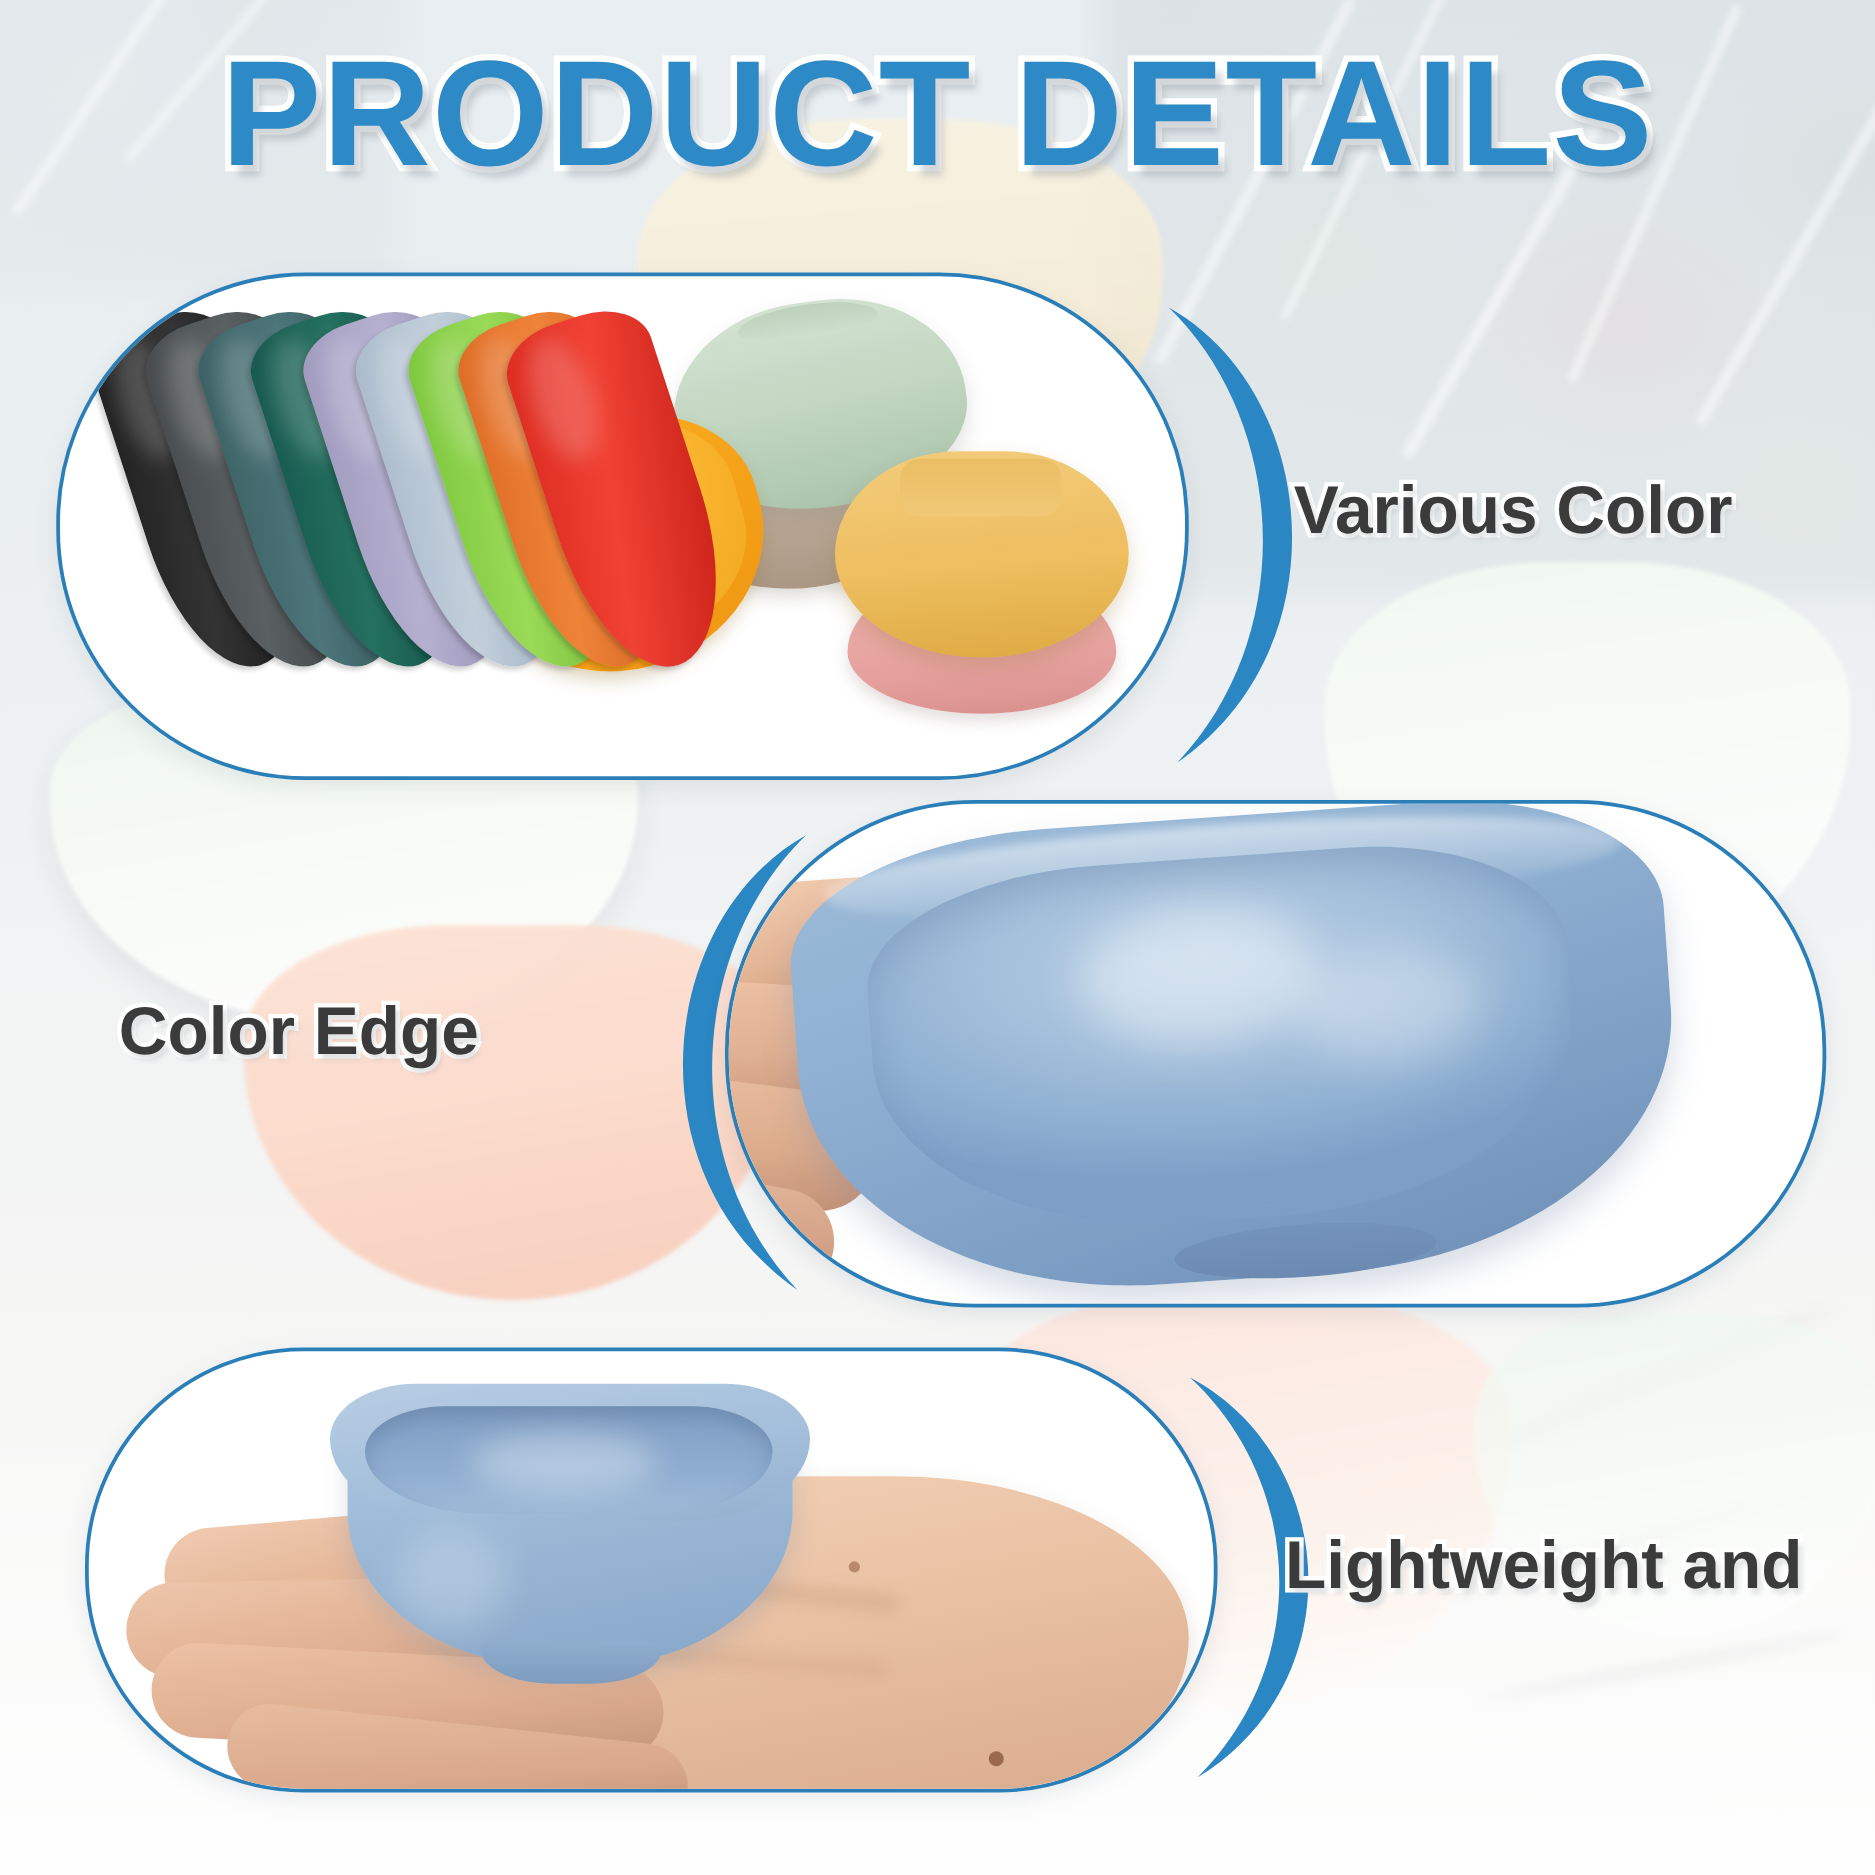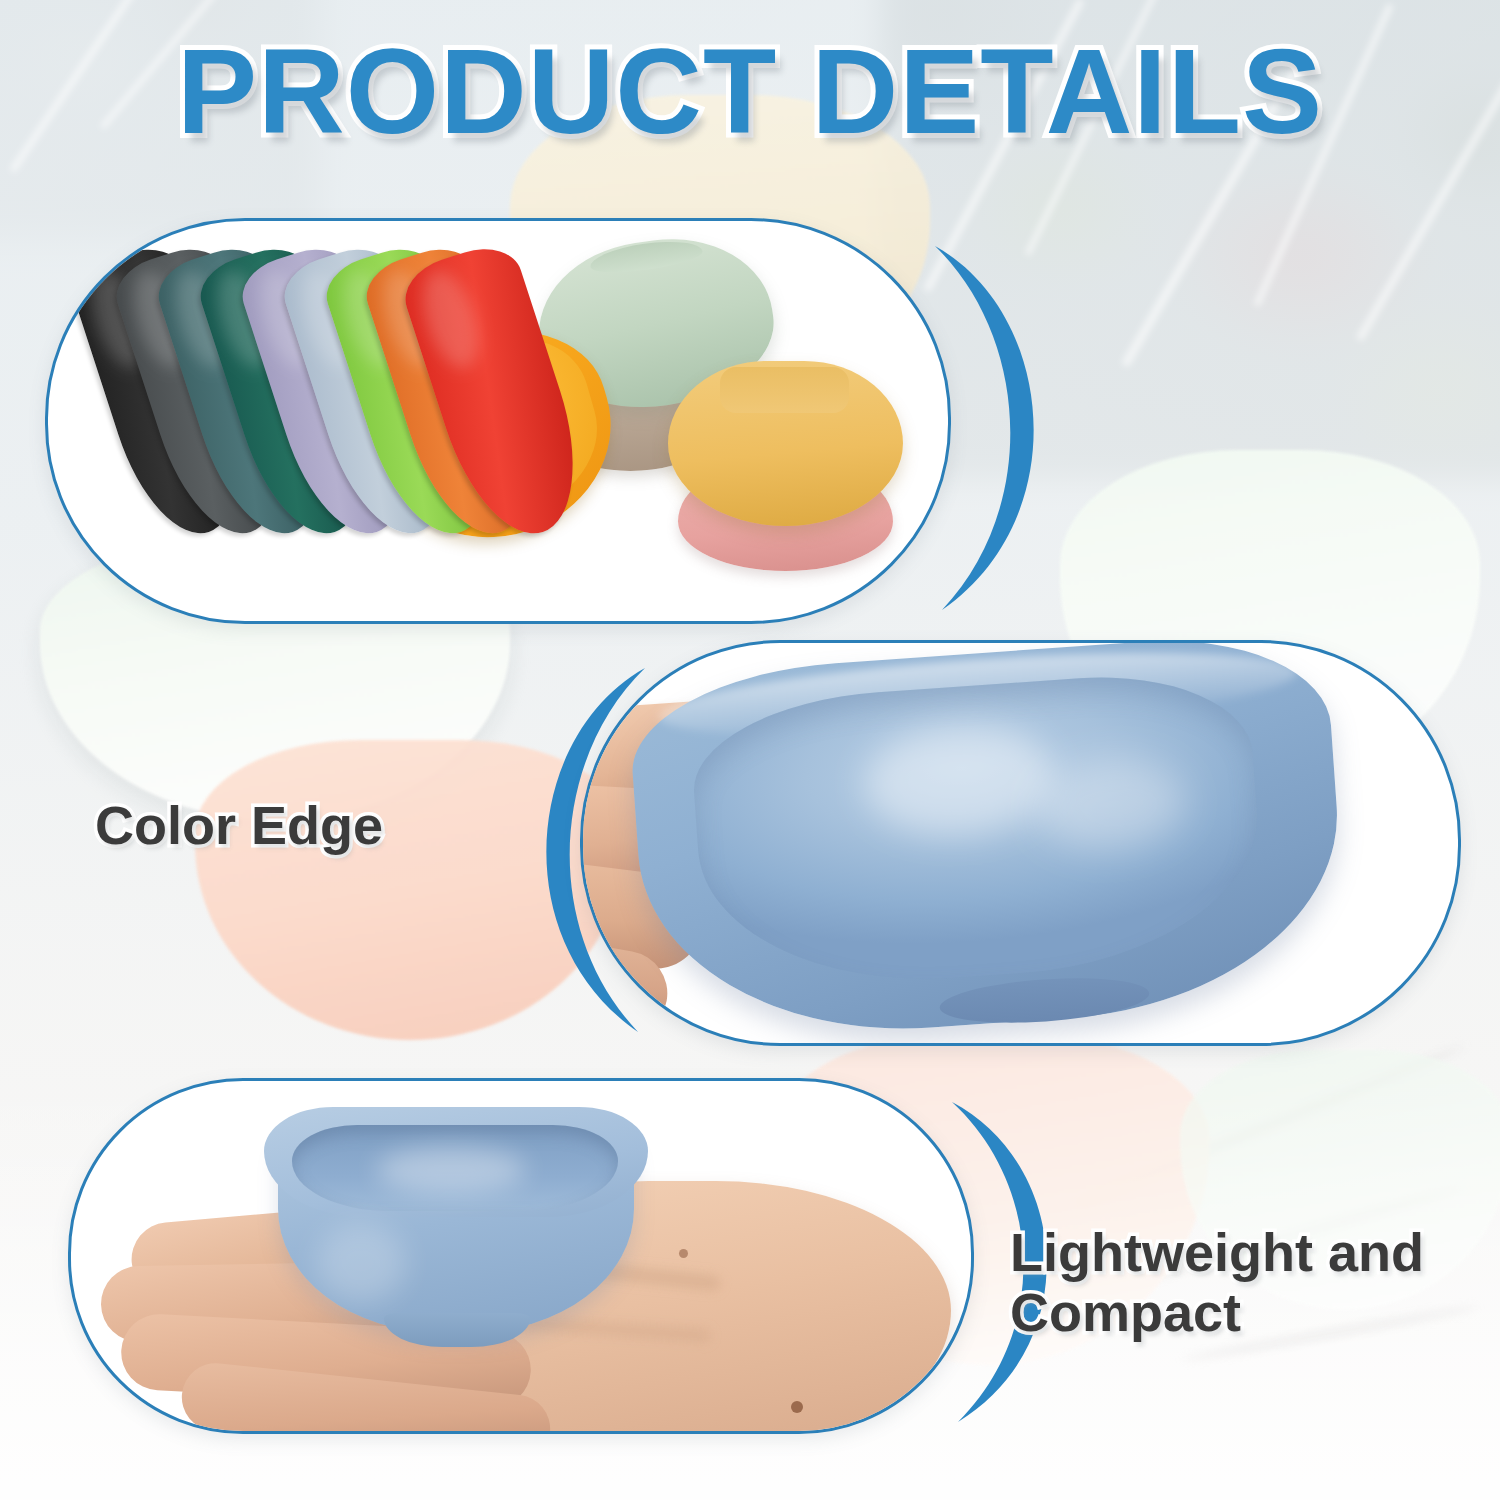--- a/index.html
+++ b/index.html
@@ -71,21 +71,21 @@
 
   
   .label{
     position:absolute;font-weight:bold;color:#3b3b3b;
     -webkit-text-stroke:7px #ffffff;paint-order:stroke fill;
     text-shadow:3px 4px 4px rgba(150,155,160,.30);
     line-height:1.12;
   }
   .label-1{left:1035px;top:378px;font-size:54px;white-space:nowrap;}
   .label-2{left:95px;top:795px;font-size:54px;white-space:nowrap;}
-  .label-3{left:1010px;top:1222px;font-size:54px;width:450px;}
+  .label-3{left:1010px;top:1222px;font-size:54px;width:450px;text-align:center;}
 
   
   .stack{position:absolute;left:60px;top:28px;width:520px;height:330px;}
   .sb{position:absolute;width:112px;height:290px;border-radius:56px 56px 70px 70px/40px 40px 150px 150px;
       transform:rotate(-18deg);box-shadow:-3px 2px 4px rgba(0,0,0,.18);}
   .sb::after{content:"";position:absolute;left:12%;top:3%;width:40%;height:35%;
       border-radius:50%;background:rgba(255,255,255,.18);filter:blur(8px);}
   .open-bowl{position:absolute;border-radius:50% 50% 55% 55%/46% 46% 58% 58%;}
   .open-bowl-in{position:absolute;border-radius:50%;}
 
@@ -207,20 +207,21 @@
       <div class="sb" style="left:84px;  background:linear-gradient(100deg,#3a5f62,#4d767a 45%,#2d4d50);"></div>
       <div class="sb" style="left:126px; background:linear-gradient(100deg,#16564e,#24705f 45%,#0f463f);"></div>
       <div class="sb" style="left:168px; background:linear-gradient(100deg,#9e99bd,#b5b0cf 45%,#8d88ae);"></div>
       <div class="sb" style="left:210px; background:linear-gradient(100deg,#a8b9cb,#c2cfdb 45%,#94a7bb);"></div>
       <div class="sb" style="left:252px; background:linear-gradient(100deg,#7cc63c,#9ada57 45%,#6ab32f);"></div>
       <div class="sb" style="left:292px; background:linear-gradient(100deg,#dd6a24,#ef8338 45%,#cb5c1c);"></div>
       <div class="sb" style="left:330px; width:120px; background:linear-gradient(100deg,#dc2a20,#f04234 45%,#c71f17);"></div>
     </div>
   </div>
 
+  <div class="label label-1">Various Color</div>
 
   <svg class="swoosh" style="left:460px;top:640px;width:240px;height:410px;" viewBox="0 0 240 410">
     <path d="M185,28 C65,95 45,300 178,392 C80,288 92,118 185,28 Z" fill="#2b86c4"></path>
   </svg>
 
   <div class="panel panel-2">
 
     <div class="hand" style="left:-20px;top:50px;width:260px;height:330px;">
       <div class="finger" style="left:0px;top:10px;width:215px;height:96px;transform:rotate(-4deg);
            background:linear-gradient(170deg,#f2cdb2 0%,#e4b596 55%,#cf9b7c 100%);
@@ -317,16 +318,15 @@
            border-radius:50%;background:rgba(255,255,255,.22);filter:blur(14px);"></div>
 
       <div style="position:absolute;left:128px;top:210px;width:146px;height:34px;
            border-radius:10% 10% 40% 40%/16% 16% 84% 84%;
            background:linear-gradient(180deg,#8fadcd,#7d9cbe);"></div>
     </div>
   </div>
 
   <div class="label label-3">
     <div>Lightweight and</div>
-    <div>Compact</div>
   </div>
 
 </div>
 
 </body></html>

